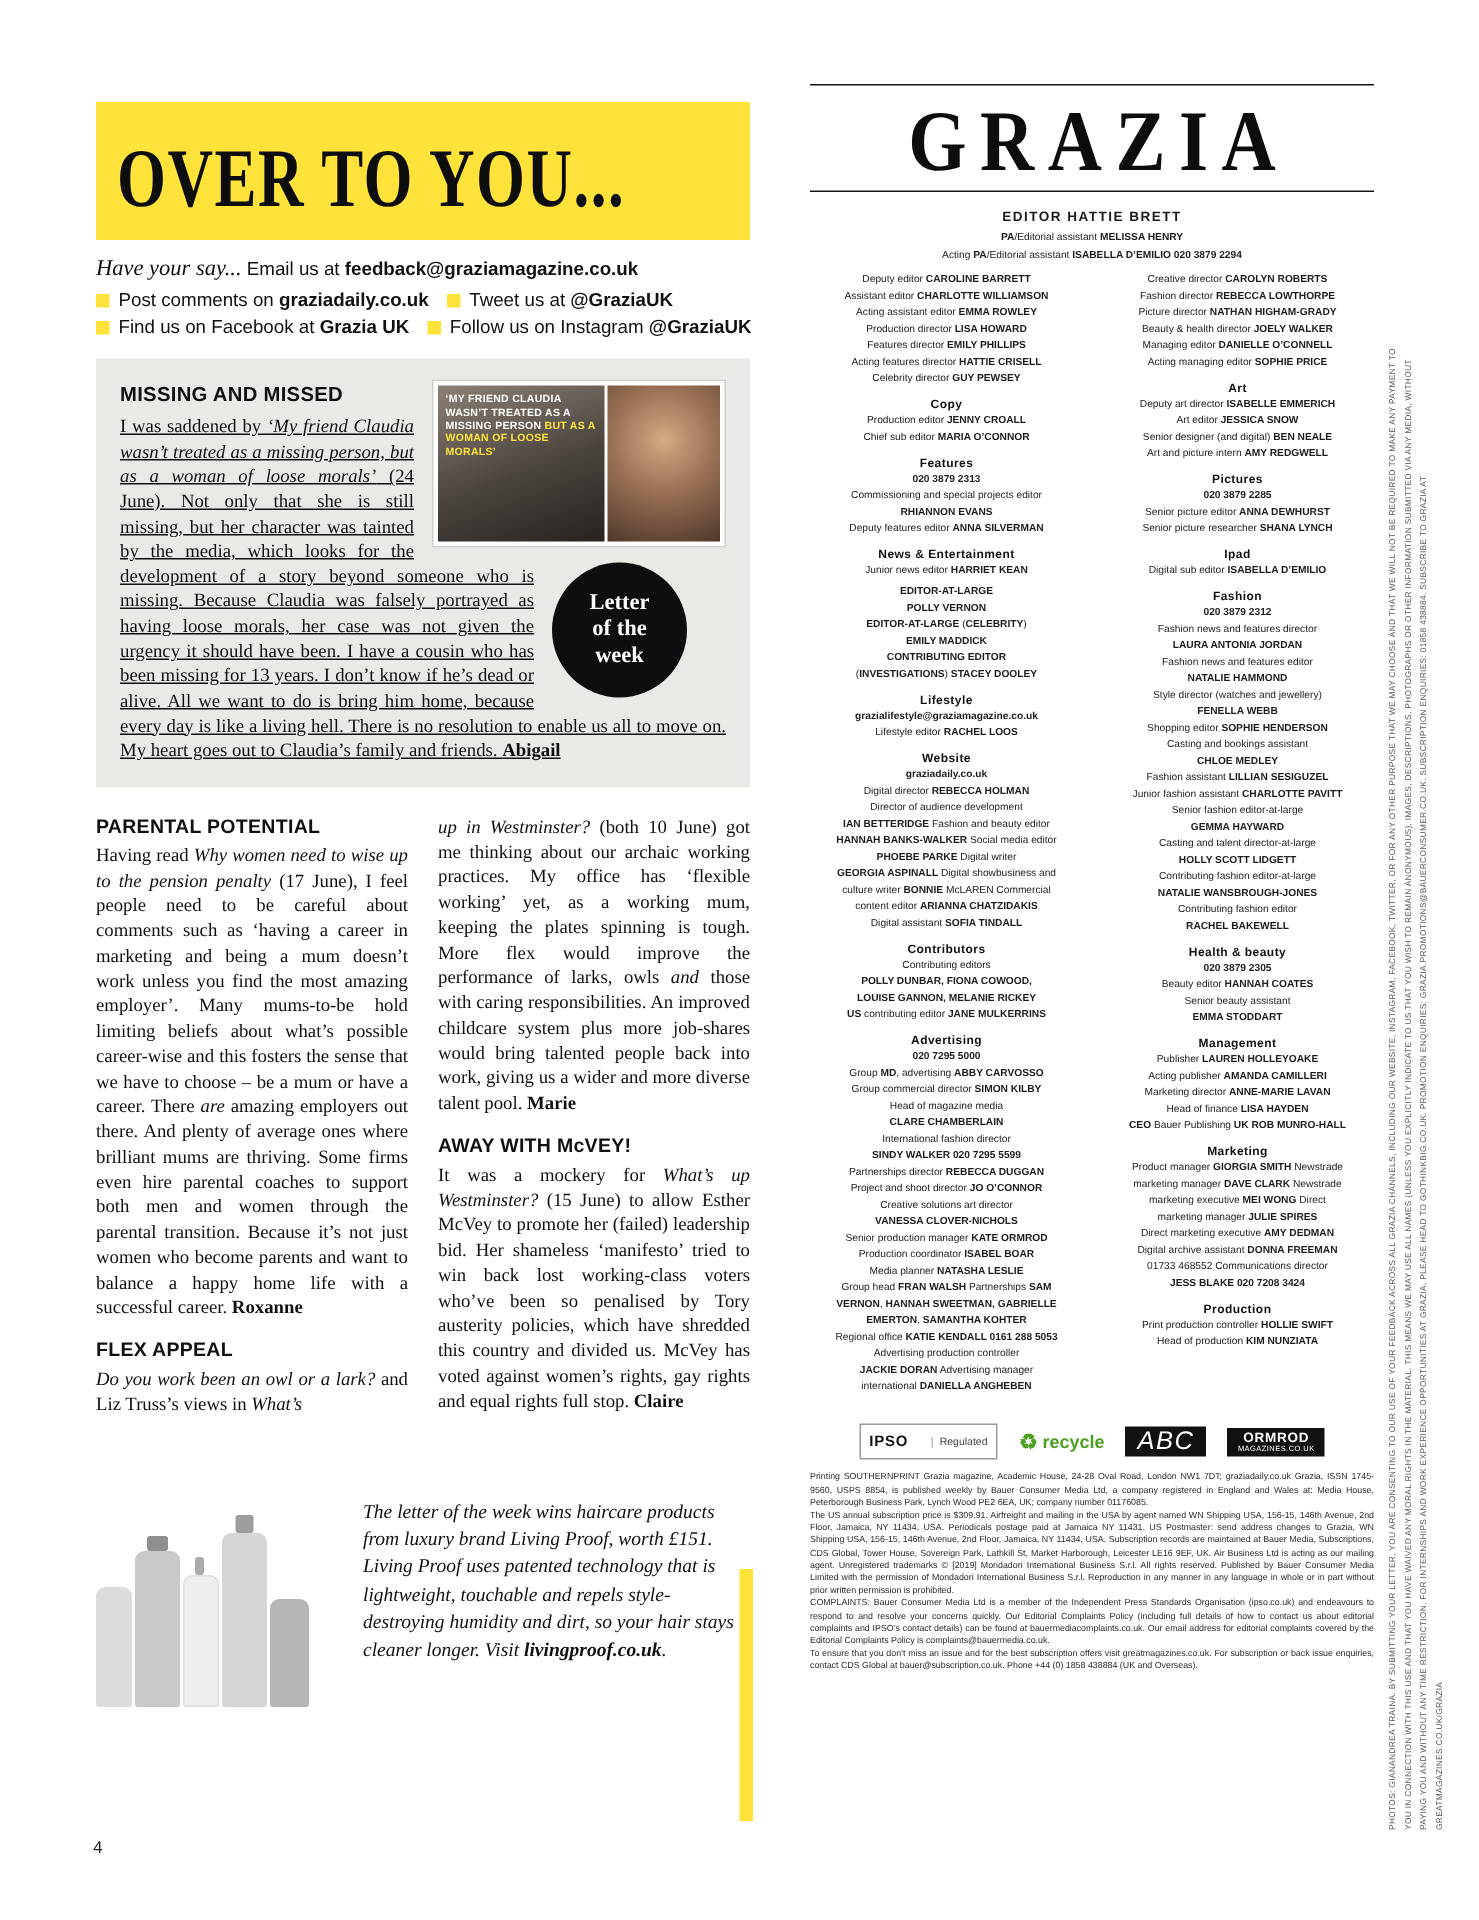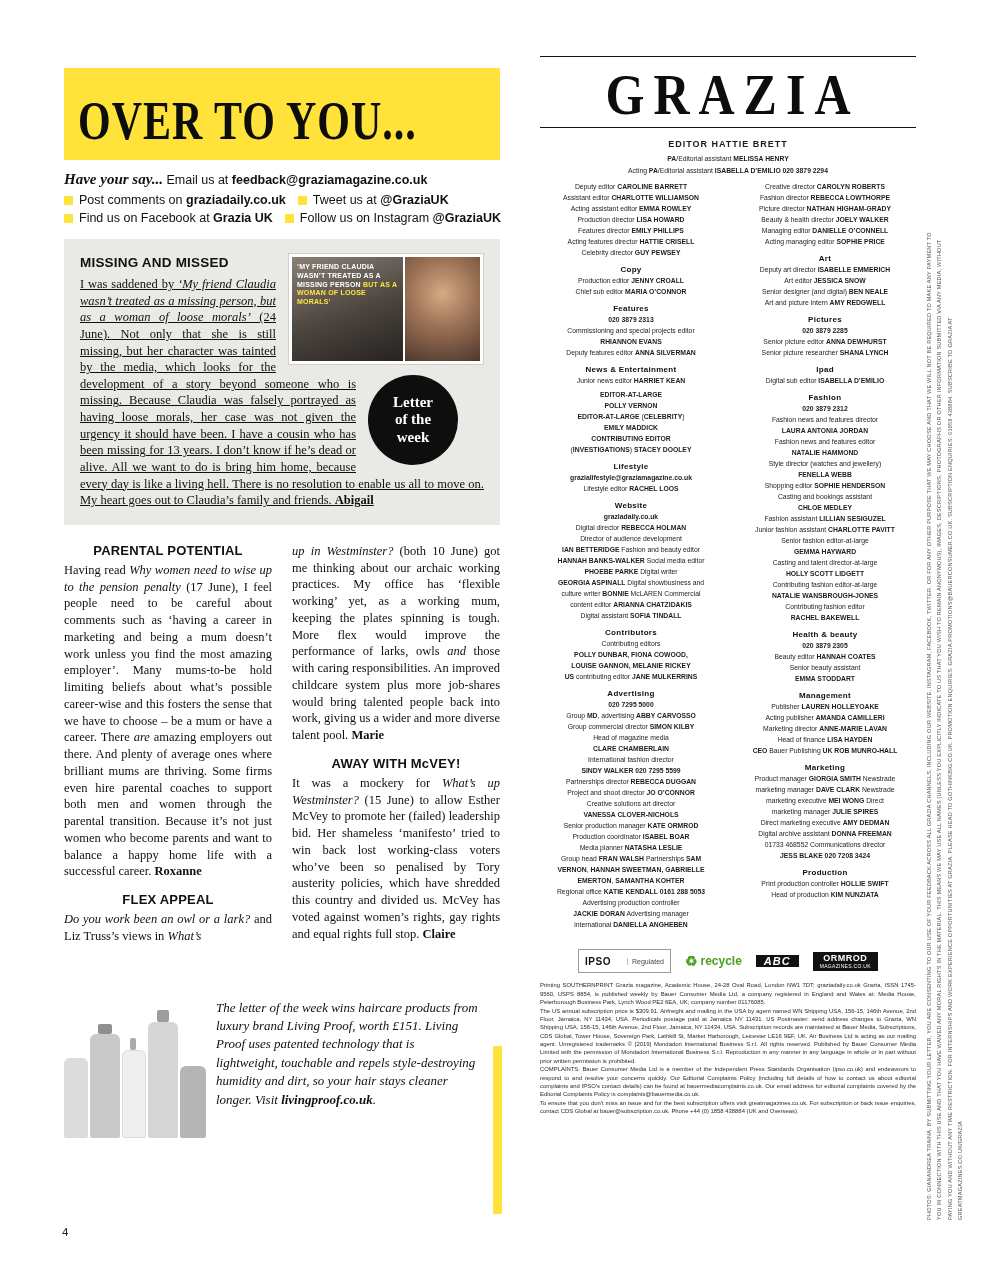--- a/index.html
+++ b/index.html
@@ -4,21 +4,21 @@
 <style>
   html,body{margin:0;padding:0;background:#ffffff;}
   .page{position:relative;width:986px;height:1280px;background:#fff;font-family:"Liberation Sans",sans-serif;color:#111;overflow:hidden;}
 
   
   #left{position:absolute;left:64px;top:68px;width:436px;}
   .yellow-head{height:92px;background:#FFE33A;position:relative;}
   .yellow-head .title{position:absolute;left:14px;bottom:8px;font-family:"Liberation Serif",serif;font-weight:700;font-size:42px;letter-spacing:1px;transform:scaleY(1.32);transform-origin:left bottom;color:#0d0d0d;white-space:nowrap;}
   .contact{margin-top:11px;}
   .c-line1{font-size:12.5px;margin-bottom:5px;color:#111;}
-  .havesay{font-family:"Liberation Serif",serif;font-style:italic;font-weight:700;font-size:15px;}
+  .havesay{font-family:"Liberation Serif",serif;font-style:italic;font-weight:400;font-size:15px;}
   .c-line{font-size:12.5px;margin-bottom:4px;display:flex;align-items:center;}
   .sq{width:9px;height:9px;background:#FFE33A;display:inline-block;flex:none;margin-right:6px;}
   .ct{margin-right:12px;white-space:nowrap;}
   .c-line b,.c-line1 b{font-weight:700;}
 
   .letter-week{margin-top:14px;background:#E9E9E5;padding:14px 16px 16px;overflow:hidden;}
   .low-media{float:right;width:196px;margin:0 0 4px 12px;}
   .clip{width:196px;height:112px;background:#fff;border:1px solid #cfcfcb;box-sizing:border-box;padding:3px;display:flex;gap:2px;}
   .clip-left{flex:1.35;background:linear-gradient(160deg,#8a8076 0%,#4a443e 55%,#262220 100%);padding:6px 5px;box-sizing:border-box;}
   .clip-head{font-weight:700;font-size:7px;line-height:1.25;letter-spacing:.2px;}
@@ -26,25 +26,25 @@
   .clip-head .y{color:#FFE33A;}
   .clip-right{flex:1;background:radial-gradient(circle at 50% 35%,#d3ab84 0%,#9a7054 45%,#4e382c 100%);}
   .lotw-circle{float:right;clear:right;width:90px;height:90px;border-radius:50%;background:#0e0e0e;color:#fff;text-align:center;margin:6px 26px 6px 12px;font-family:"Liberation Serif",serif;font-weight:700;font-size:15px;line-height:1.15;padding-top:0;display:flex;flex-direction:column;justify-content:center;}
   .low-head{font-weight:700;font-size:13.5px;margin:2px 0 6px;letter-spacing:.2px;}
   .low-body{font-family:"Liberation Serif",serif;font-size:12.5px;line-height:1.33;text-align:justify;color:#101010;text-decoration:underline;}
   .low-body b,.letter-body b{font-weight:700;}
 
   .letters{display:flex;gap:20px;margin-top:18px;}
   .lcol{width:208px;}
   .letter{margin-bottom:12px;}
-  .letter-head{font-weight:700;font-size:13px;margin:12px 0 4px;letter-spacing:.2px;text-align:center;}
+  .letter-head{font-weight:700;font-size:13px;margin:12px 0 4px;letter-spacing:.2px;}
   .letter:first-child .letter-head{margin-top:0;}
   .letter-body{font-family:"Liberation Serif",serif;font-size:12.5px;line-height:1.34;text-align:justify;color:#101010;}
 
-  .prize{display:flex;gap:2px;margin-top:16px;height:168px;}
+  .prize{display:flex;gap:28px;margin-top:16px;height:168px;}
   .products{position:relative;width:150px;height:165px;flex:none;}
   .bottle{position:absolute;bottom:0;border-radius:6px 6px 2px 2px;}
   .bcap{position:absolute;border-radius:2px;}
   .prize-text{font-family:"Liberation Serif",serif;font-style:italic;font-size:13px;line-height:1.42;width:262px;padding-top:26px;color:#101010;}
   .prize-text b{font-weight:700;}
   .yellow-strip{position:absolute;left:493px;top:1046px;width:9px;height:168px;background:#FFE33A;}
   .page-num{position:absolute;left:62px;top:1226px;font-size:11.5px;color:#222;}
 
   
   #masthead{position:absolute;left:540px;top:56px;width:376px;}
@@ -59,21 +59,21 @@
   .mast-head{font-size:8px;font-weight:700;margin:7px 0 1px;letter-spacing:.3px;}
   .mast-line{font-size:6.8px;line-height:1.62;color:#1c1c1c;}
   .mast-line.phone{font-weight:700;}
 
   .logos{display:flex;justify-content:center;align-items:center;gap:14px;margin:16px 0 8px;}
   .logo-ipso{display:flex;align-items:center;gap:16px;border:1px solid #9a9a9a;padding:3px 6px;height:16px;}
   .ipso-mark{font-weight:700;font-size:10px;letter-spacing:.5px;}
   .ipso-reg{font-size:7px;color:#444;border-left:1px solid #bbb;padding-left:4px;}
   .logo-recycle{display:flex;align-items:center;gap:3px;color:#4ba021;font-weight:700;font-size:12px;}
   .rec-icon{font-size:14px;line-height:1;}
-  .logo-abc{background:#111;color:#fff;font-weight:700;font-style:italic;font-size:11px;padding:0 8px;letter-spacing:1px;}
+  .logo-abc{background:#111;color:#fff;font-weight:400;font-style:italic;font-size:17px;padding:0 8px;letter-spacing:1px;}
   .logo-great{background:#111;color:#fff;display:flex;flex-direction:column;align-items:center;padding:2px 7px;line-height:1.1;}
   .logo-great span{font-weight:700;font-size:9px;letter-spacing:.5px;}
   .logo-great .gm2{font-size:5px;font-weight:400;letter-spacing:.3px;}
 
   #legal{margin-top:4px;}
   .legal-p{font-size:5.9px;line-height:1.42;color:#2a2a2a;text-align:justify;}
 
   .vertical-legal{position:absolute;left:924px;top:225px;width:52px;height:995px;writing-mode:vertical-rl;transform:rotate(180deg);font-size:5.6px;line-height:1.85;letter-spacing:.2px;color:#555;overflow:hidden;}
 </style>
 </head>

